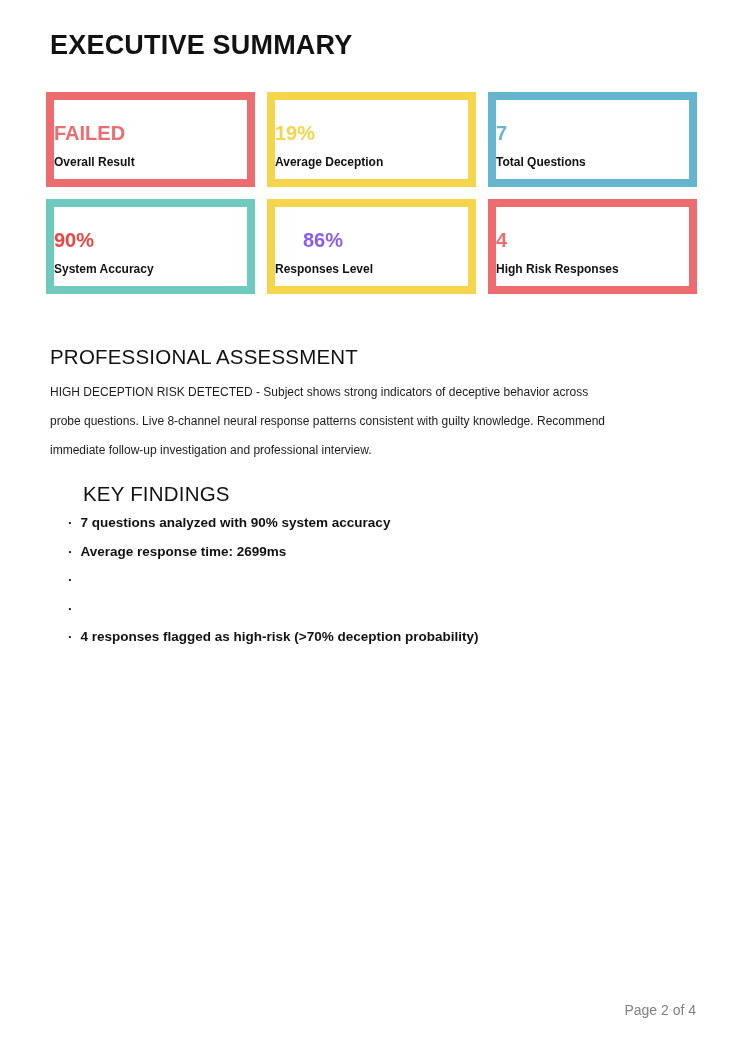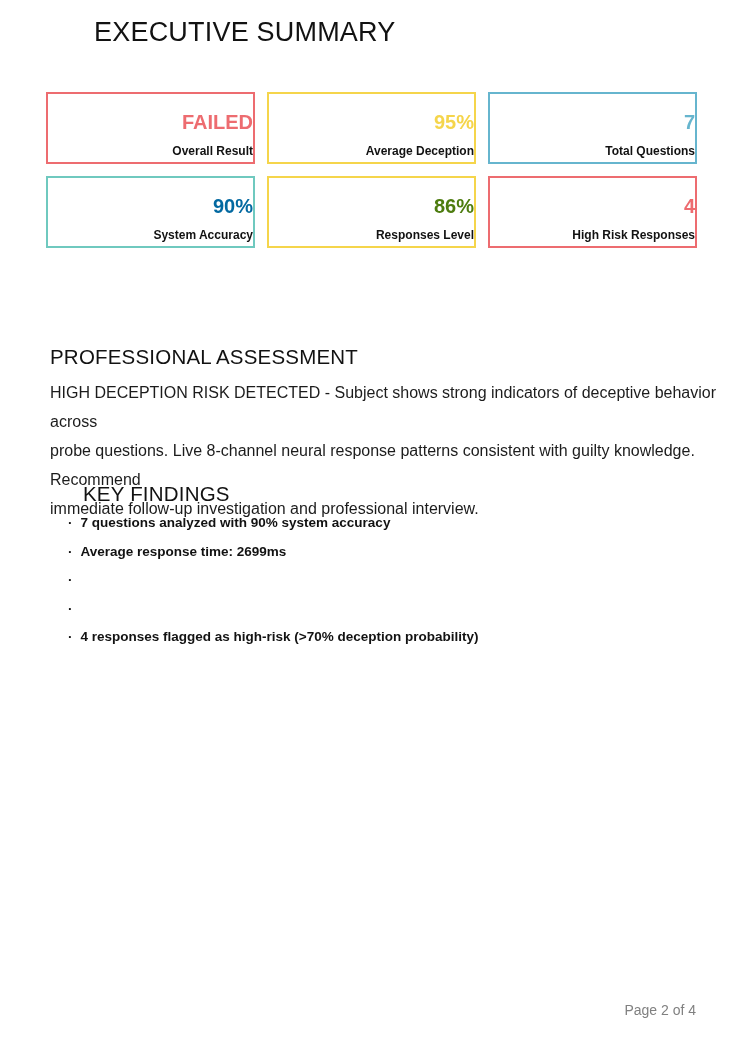--- a/index.html
+++ b/index.html
@@ -6,47 +6,47 @@
   html, body { width: 743px; height: 1044px; background: #ffffff; }
   body {
     font-family: "Liberation Sans", "DejaVu Sans", sans-serif;
     color: #161616;
     position: relative;
     overflow: hidden;
   }
   .page { position: relative; width: 743px; height: 1044px; background: #ffffff; }
 
   .page-title {
-    position: absolute; left: 50px; top: 17px;
-    font-size: 27px; font-weight: normal; color: #121212; letter-spacing: 0.2px; margin-left: 44px;
+    position: absolute; left: 50px; top: 30px;
+    font-size: 27px; font-weight: bold; color: #121212; letter-spacing: 0.2px;
   }
 
   .stats-grid {
     position: absolute; left: 46px; top: 92px; width: 651px;
     display: grid; grid-template-columns: repeat(3, 1fr); gap: 12px 12px;
   }
   .card {
-    height: 72px; background: #ffffff;
-    border: 2px solid #15803d;
-    display: flex; flex-direction: column; align-items: flex-end; justify-content: center;
+    height: 95px; background: #ffffff;
+    border: 8px solid #15803d;
+    display: flex; flex-direction: column; align-items: flex-start; justify-content: center;
     gap: 13px; padding-top: 12px; text-align: center;
   }
   .card-value { font-size: 20px; font-weight: bold; line-height: 1; }
   .card-label { font-size: 12px; font-weight: bold; color: #121212; line-height: 1; }
 
   .section-heading {
     position: absolute; left: 50px;
     font-size: 20.5px; font-weight: normal; color: #121212; letter-spacing: 0.2px;
   }
   .heading-assessment { top: 345px; }
   .heading-findings  { top: 482px; margin-left: 33px; }
 
   .assessment-body {
     position: absolute; left: 50px; top: 378px; width: 670px;
-    font-size: 16px; line-height: 29px; color: #1c1c1c;
+    font-size: 12px; line-height: 29px; color: #1c1c1c;
   }
 
   .findings-list {
     position: absolute; left: 68px; top: 516px; width: 620px; list-style: none;
   }
   .finding-item {
     display: flex; align-items: baseline; gap: 8px;
     font-size: 13.5px; font-weight: bold; color: #121212;
     line-height: 14px; margin-bottom: 14.5px;
   }
@@ -65,36 +65,36 @@
   <h1 class="page-title">EXECUTIVE SUMMARY</h1>
 
   <div class="stats-grid">
 
     <div class="card" style="border-color: rgb(237, 108, 112);">
       <div class="card-value" style="color: rgb(237, 108, 112);">FAILED</div>
       <div class="card-label">Overall Result</div>
     </div>
 
     <div class="card" style="border-color: rgb(245, 213, 75);">
-      <div class="card-value" style="color: rgb(245, 213, 75);">95%</div>
+      <div class="card-value" style="color: rgb(245, 213, 75);">19%</div>
       <div class="card-label">Average Deception</div>
     </div>
 
     <div class="card" style="border-color: rgb(102, 181, 206);">
       <div class="card-value" style="color: rgb(102, 181, 206);">7</div>
       <div class="card-label">Total Questions</div>
     </div>
 
     <div class="card" style="border-color: rgb(111, 201, 191);">
-      <div class="card-value" style="color: #0369a1;">90%</div>
+      <div class="card-value" style="color: #ef4444;">90%</div>
       <div class="card-label">System Accuracy</div>
     </div>
 
     <div class="card" style="border-color: rgb(245, 213, 75);">
-      <div class="card-value" style="color: #4d7c0f;">86%</div>
+      <div class="card-value" style="color: #8b5cf6; padding-left: 28px;">86%</div>
       <div class="card-label">Responses Level</div>
     </div>
 
     <div class="card" style="border-color: rgb(237, 108, 112);">
       <div class="card-value" style="color: rgb(237, 108, 112);">4</div>
       <div class="card-label">High Risk Responses</div>
     </div>
 
   </div>
 

